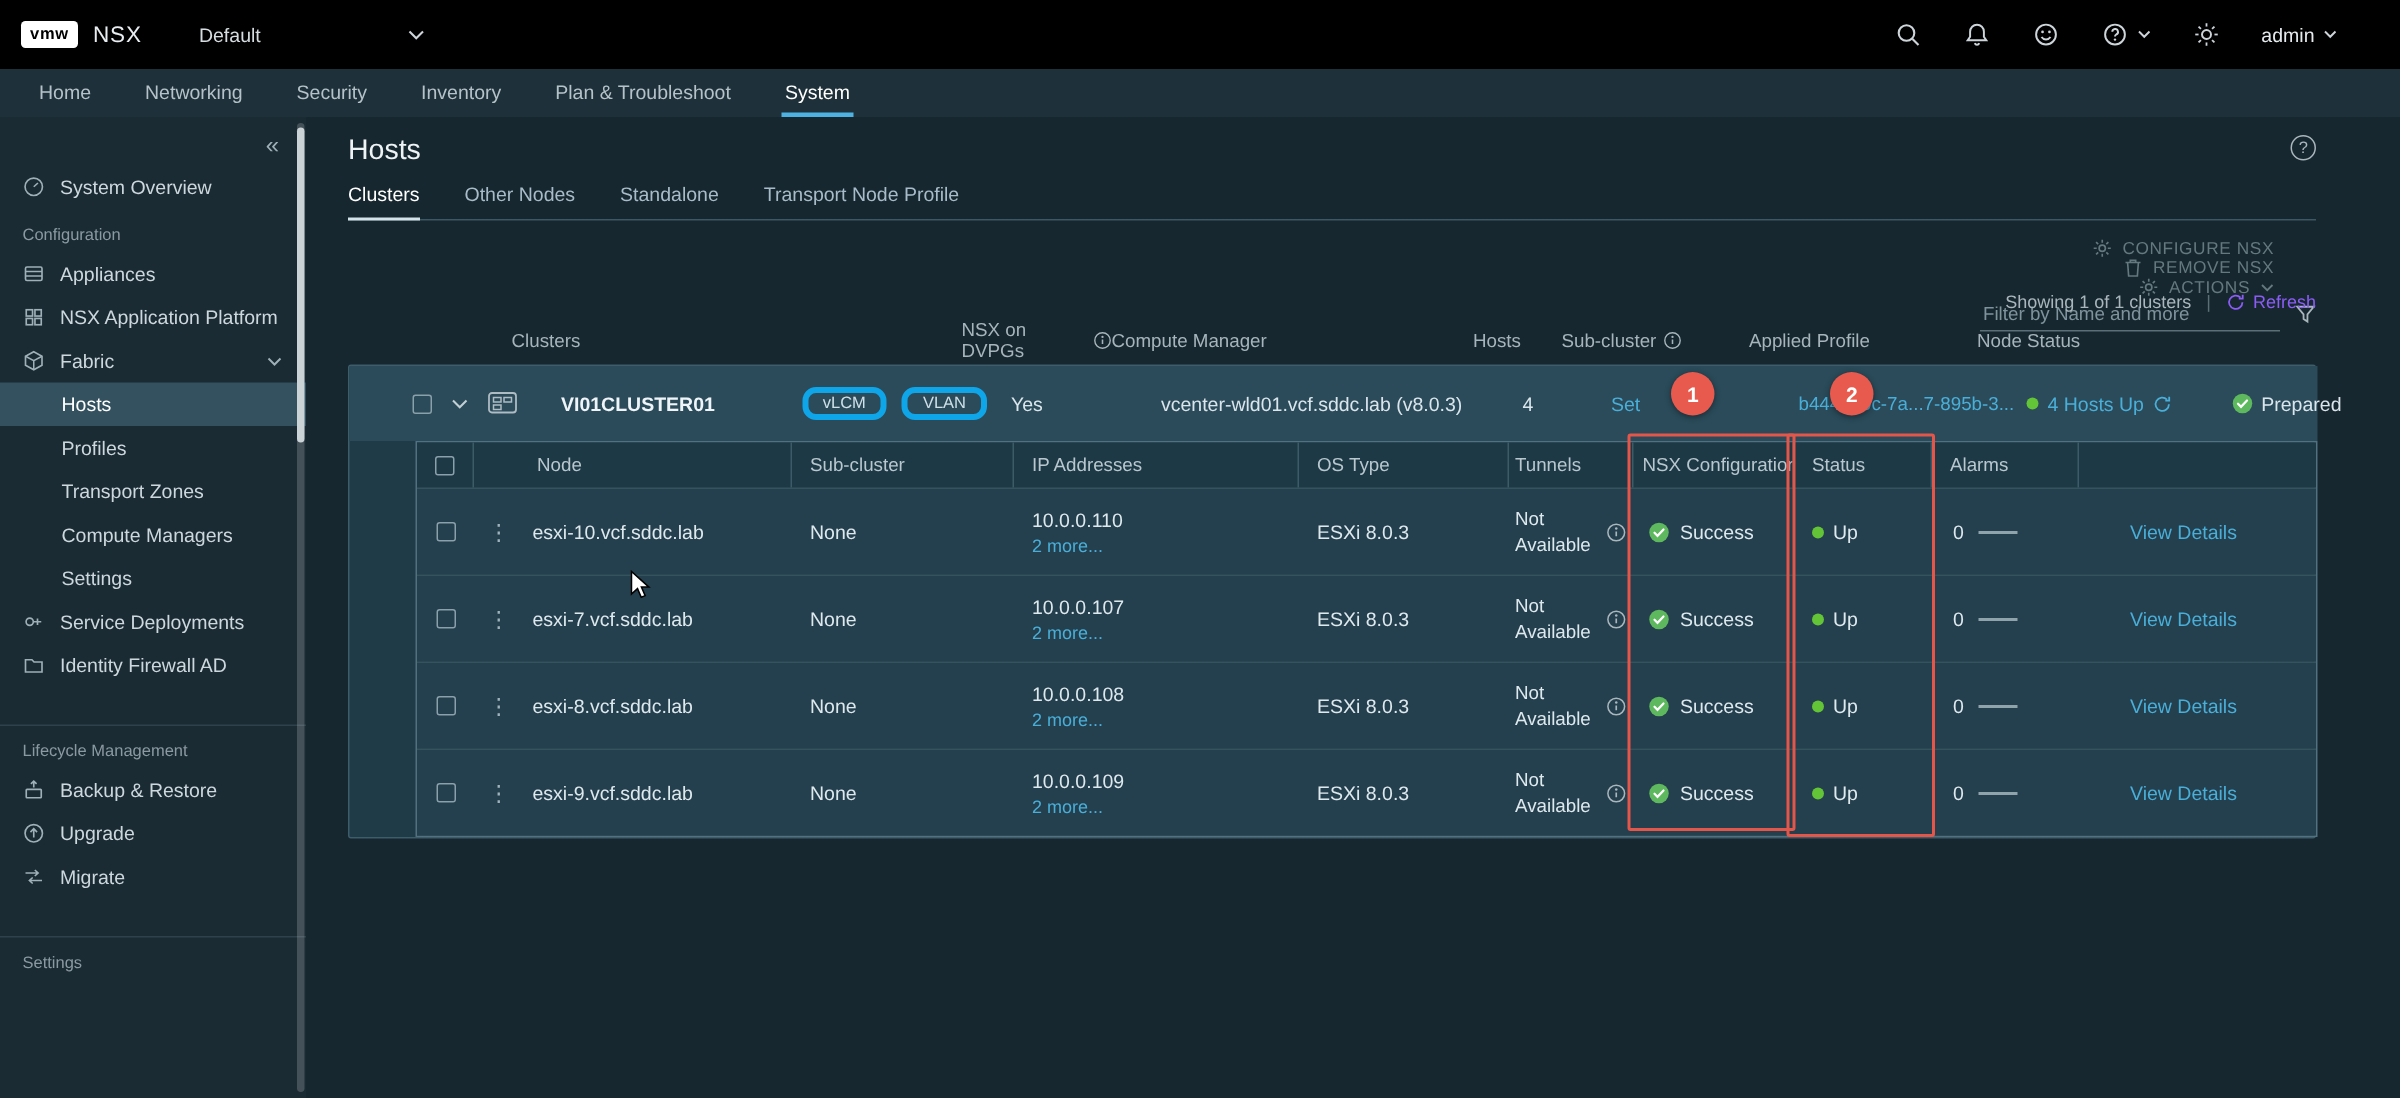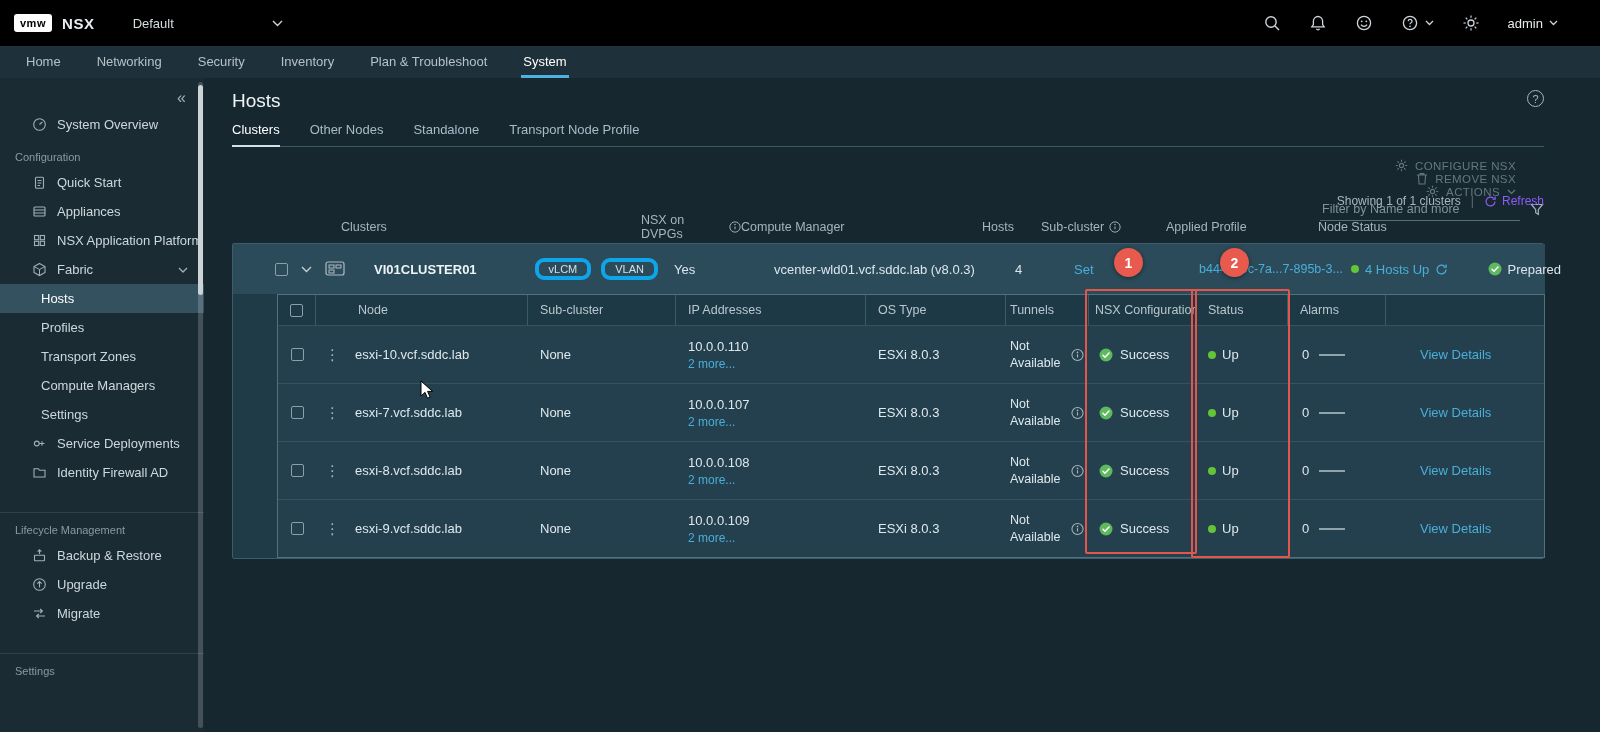--- a/index.html
+++ b/index.html
@@ -4,42 +4,42 @@
 <style>
   * { margin:0; padding:0; box-sizing:border-box; }
   html,body { width:1600px; height:732px; overflow:hidden; }
   body { background:#17272f; font-family:"Liberation Sans","DejaVu Sans",sans-serif; }
   .app { position:relative; width:1600px; height:732px; }
 
   
   .topbar { height:46px; background:#000; display:flex; align-items:center; color:#e8edf0; }
   .logo-wrap { display:flex; align-items:center; gap:10px; padding:0 20px 0 14px; height:100%; }
   .vmw-badge { background:#fff; color:#000; font-weight:bold; font-size:11px; padding:3px 6px; border-radius:3px; letter-spacing:.5px; }
-  .product { font-size:15px; font-weight:bold; letter-spacing:.6px; }
+  .product { font-size:15px; font-weight:normal; letter-spacing:.6px; }
   .proj-select { margin-left:18px; width:150px; display:flex; align-items:center; justify-content:space-between; font-size:13px; color:#d6dde1; cursor:pointer; }
   .topbar-right { margin-left:auto; display:flex; align-items:center; gap:28px; padding-right:42px; color:#cdd5da; }
   .tb-icon { display:flex; align-items:center; cursor:pointer; }
   .help-group, .user-group { display:flex; align-items:center; gap:6px; cursor:pointer; }
   .username { font-size:13px; color:#e6ebee; }
   .chev { display:flex; }
 
   
   .navbar { height:32px; background:#1e3039; display:flex; align-items:stretch; padding-left:24px; gap:32px; }
   .nav-item { font-size:13px; color:#b5c2c9; line-height:31px; position:relative; cursor:pointer; padding:0 2px; }
   .nav-item.active { color:#fff; }
   .nav-item.active::after { content:""; position:absolute; left:0; right:0; bottom:0; height:3px; background:#4db1e2; }
 
   
   .bodyrow { display:flex; height:654px; }
 
   
   .sidebar { position:relative; width:204px; flex:none; background:#1b2b34; padding-top:8px; }
   .collapse-row { height:24px; display:flex; justify-content:flex-end; padding-right:18px; align-items:center; }
   .collapse-glyph { color:#9fb0b8; font-size:16px; cursor:pointer; line-height:1; }
-  .side-item { height:29px; display:flex; align-items:center; gap:10px; padding-left:32px; font-size:13px; color:#cdd8dd; cursor:pointer; white-space:nowrap; }
+  .side-item { height:29px; display:flex; align-items:center; gap:10px; padding-left:15px; font-size:13px; color:#cdd8dd; cursor:pointer; white-space:nowrap; }
   .side-item .sicon { width:15px; height:15px; display:flex; color:#9fb0b8; flex:none; }
   .side-sub { padding-left:41px; }
   .side-item.active { background:#33515f; color:#fff; }
   .side-section { font-size:11px; color:#8b9aa2; padding:12px 0 5px 15px; }
   .side-section.ruled { border-top:1px solid #2e424c; margin-top:25px; padding-top:11px; }
   .fabric-chevron { margin-left:auto; margin-right:16px; color:#9fb0b8; display:flex; }
   .scroll-track { position:absolute; right:1px; top:4px; bottom:4px; width:5px; background:rgba(255,255,255,.18); border-radius:3px; }
   .scroll-thumb { position:absolute; right:1px; top:7px; width:5px; height:210px; background:#ccd3d7; border-radius:3px; cursor:pointer; }
 
   
@@ -226,29 +226,20 @@
             </svg>
           </span>
         <span>System Overview</span>
       </div>
 
       <div class="side-section">Configuration</div>
 
       <div class="side-item">
         <span class="sicon">
             <svg width="15" height="15" viewBox="0 0 15 15">
-              <rect x="3.5" y="2.2" width="8" height="11" rx="1" fill="none" stroke="currentColor" stroke-width="1.1"></rect>
-              <path d="M5.5 5.5h4M5.5 8h4M5.5 10.5h2.5" stroke="currentColor" stroke-width="1"></path>
-            </svg>
-          </span>
-        <span>Quick Start</span>
-      </div>
-      <div class="side-item">
-        <span class="sicon">
-            <svg width="15" height="15" viewBox="0 0 15 15">
               <rect x="2" y="3" width="11" height="9" rx="1" fill="none" stroke="currentColor" stroke-width="1.1"></rect>
               <path d="M2 6h11M2 9h11" stroke="currentColor" stroke-width="1"></path>
             </svg>
           </span>
         <span>Appliances</span>
       </div>
       <div class="side-item">
         <span class="sicon">
             <svg width="15" height="15" viewBox="0 0 15 15">
               <g fill="none" stroke="currentColor" stroke-width="1.1">

